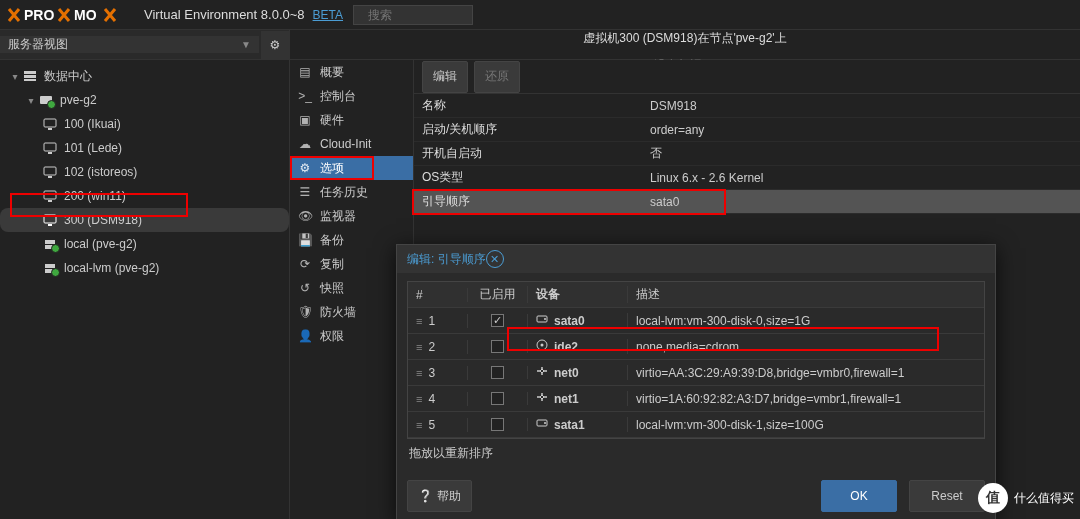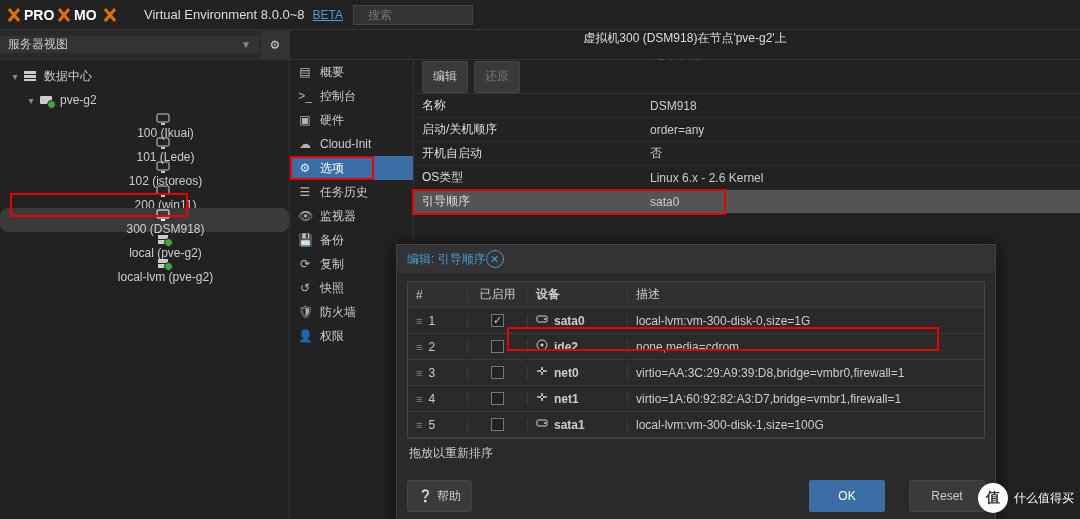--- a/index.html
+++ b/index.html
@@ -11,21 +11,21 @@
   .beta { color: #4b9cd3; text-decoration: underline; margin-right: 10px; font-size: 12px; }
   .search { background: #333; border: 1px solid #444; color: #888; height: 20px; padding: 2px 14px; width: 120px; font-size: 12px; }
   .main { display: flex; height: 489px; }
   .sidebar { width: 290px; border-right: 1px solid #333; display: flex; flex-direction: column; }
   .sidebar-header { height: 30px; display:flex; align-items:center; background:#2a2a2a; border-bottom:1px solid #333; }
   .view-select { flex:1; display:flex; align-items:center; justify-content:space-between; padding:0 8px; background:#333; margin-right:2px; font-size:12px; }
   .gear-btn { width:28px; height:28px; background:#333; display:flex; align-items:center; justify-content:center; color:#ccc; }
   .tree { padding-top:4px; }
   .tree-item { display:flex; align-items:center; height:24px; padding-left:8px; font-size:12px; color:#ccc; position:relative; }
   .tree-item.pad1 { padding-left:24px; }
-  .tree-item.pad2 { padding-left:42px;flex-direction:column; }
+  .tree-item.pad2 { padding-left:42px; }
   .tree-item.sel { background:#3a3a3a;border-radius:8px; }
   .tree-caret { width:14px; color:#888; font-size:10px; text-align:center;}
   .tree-ic { width:16px; height:16px; margin-right:6px; display:inline-flex; align-items:center; justify-content:center; }
   .green-dot { position:relative; }
   .green-dot::after { content:""; position:absolute; width:7px; height:7px; background:#3fa83f; border-radius:50%; right:-2px; bottom:-1px; border:1px solid #222; }
   .red-box1 { position:absolute; border:2px solid #e00; left:10px; top:193px; width:178px; height:24px; pointer-events:none; }
 
   .content { flex:1; position:relative; }
   .breadcrumb { height:30px; display:flex; align-items:center; padding:0 12px; color:#ddd; font-size:12px; gap:10px; border-bottom:1px solid #333;flex-direction:column; }
   .tags { color:#888; display:flex; align-items:center; gap:4px; }
@@ -57,21 +57,21 @@
   .bt-head, .bt-row { display:flex; align-items:center; height:26px; font-size:12px; border-bottom:1px solid #3a3a3a; }
   .bt-head { background:#303030; font-weight:500; }
   .c-idx { width:60px; padding-left:8px; display:flex; align-items:center; gap:6px; border-right:1px solid #3a3a3a; }
   .c-en { width:60px; display:flex; align-items:center; justify-content:center; border-right:1px solid #3a3a3a; }
   .c-dev { width:100px; display:flex; align-items:center; gap:6px; padding-left:8px; border-right:1px solid #3a3a3a;font-weight:bold; }
   .c-desc { flex:1; padding-left:8px; }
   .chk { width:13px; height:13px; border:1px solid #777; display:inline-flex; align-items:center; justify-content:center; font-size:11px; background:#222; }
   .drag-ic { color:#888; font-size:11px; }
   .hint { padding:6px 2px 4px; color:#ccc; font-size:12px; }
   .dlg-actions { display:flex; justify-content:space-between; align-items:center; padding:6px 10px 8px; }
-  .actions-right { display:flex; gap:24px; }
+  .actions-right { display:flex; gap:12px; }
   .red-box4 { position:absolute; border:2px solid #e00; left:110px; top:54px; width:432px; height:24px; pointer-events:none; }
 
   .watermark { position:absolute; right:6px; bottom:6px; display:flex; align-items:center; gap:6px; z-index:50; }
   .wm-badge { width:30px; height:30px; border-radius:50%; background:#fff; color:#333; display:flex; align-items:center; justify-content:center; font-weight:700; font-size:14px; }
   .wm-text { color:#fff; font-size:12px; font-weight:500; }
 
   .row-white { color:#fff; }
 </style>
 </head>
 <body>

